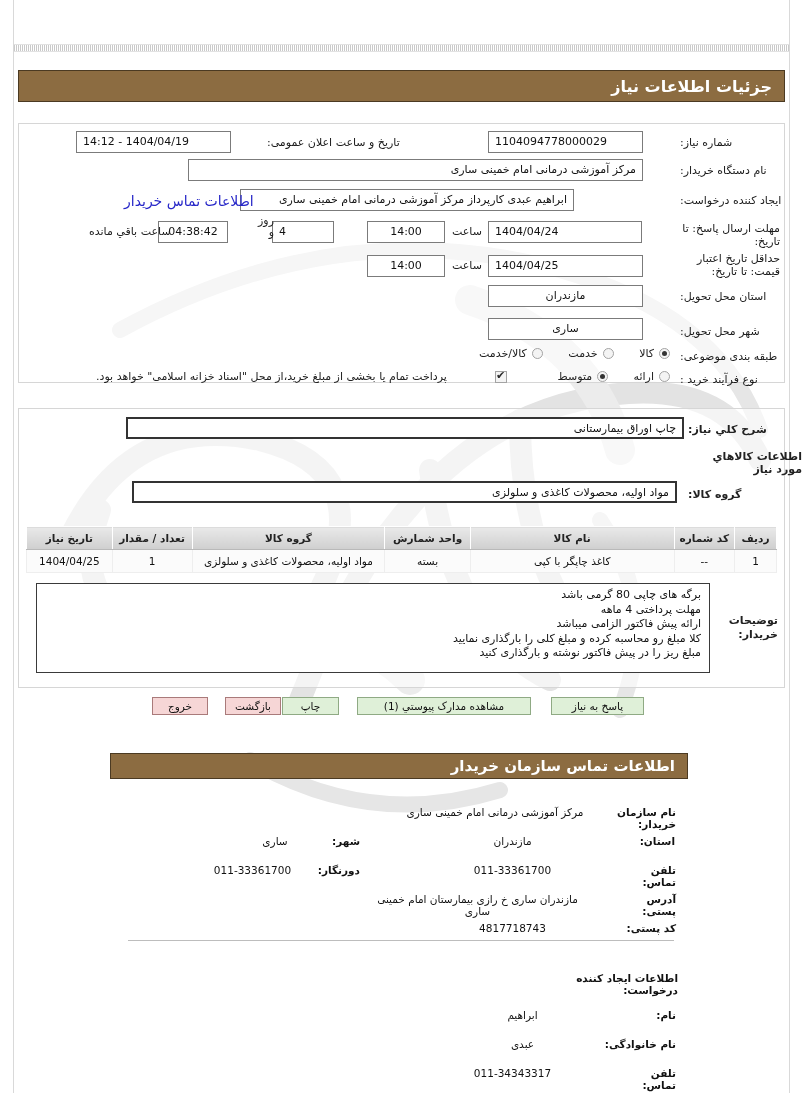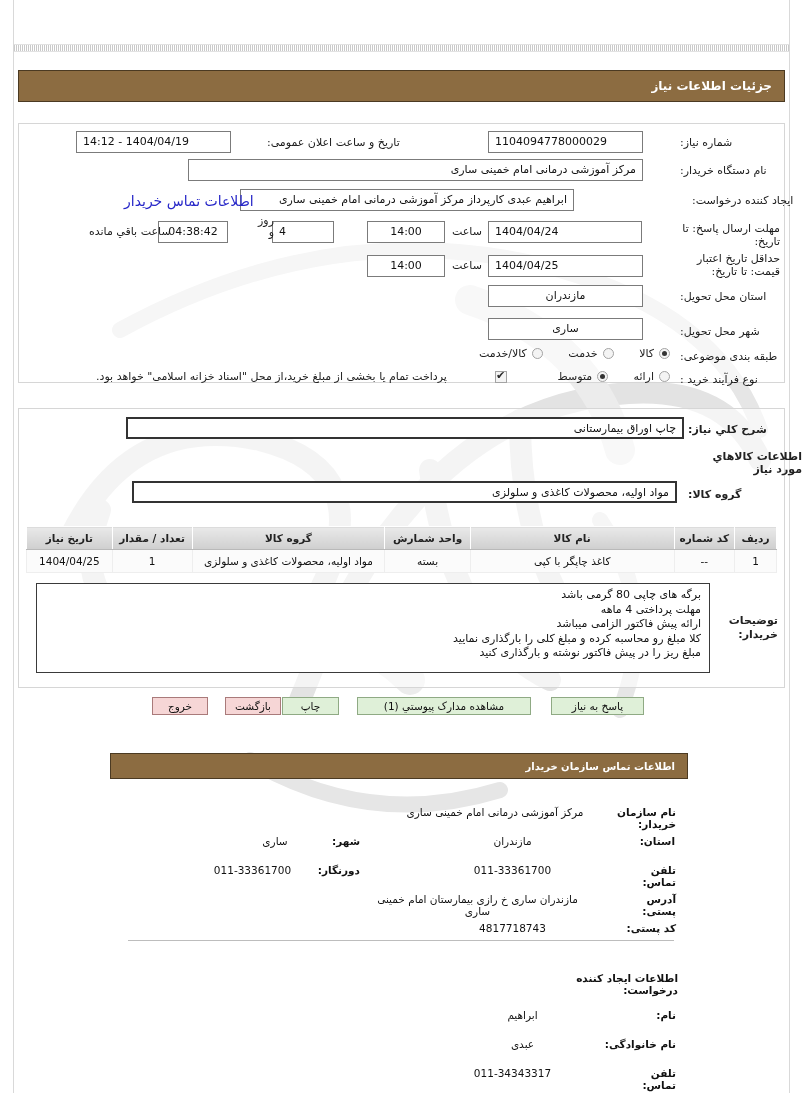--- a/index.html
+++ b/index.html
@@ -63,35 +63,35 @@
     z-index: 3;
   }
 
   
   .brown-bar {
     position: absolute;
     background: #8c6c41;
     border: 1px solid #4b3a22;
     color: #ffffff;
     font-weight: bold;
-    font-size: 12px;
+    font-size: 16px;
     display: flex;
     align-items: center;
     justify-content: flex-start;
     padding-right: 12px;
     box-sizing: border-box;
   }
   #header-bar {
     left: 18px; top: 70px;
     width: 767px; height: 32px;
   }
   #contact-bar {
     left: 110px; top: 753px;
     width: 578px; height: 26px;
-    font-size: 10px;
+    font-size: 15px;
   }
 
   
   .panel {
     position: absolute;
     border: 1px solid #d6d6d6;
     background: rgba(255,255,255,0.62);
     box-sizing: border-box;
   }
   #panel-main  { left: 18px; top: 123px; width: 767px; height: 260px; }
@@ -309,21 +309,21 @@
   <div class="row" style="left:267px; top:136px;">
     <span class="lbl">تاریخ و ساعت اعلان عمومی:</span>
   </div>
   <div class="box lt" style="position:absolute; left:76px; top:131px; width:155px;">1404/04/19 - 14:12</div>
 
   <div class="row" style="left:680px; top:164px;">
     <span class="lbl">نام دستگاه خریدار:</span>
   </div>
   <div class="box rt" style="position:absolute; left:188px; top:159px; width:455px;">مرکز آموزشی درمانی امام خمینی ساری</div>
 
-  <div class="row" style="left:680px; top:194px;margin-left:12px;">
+  <div class="row" style="left:680px; top:194px;">
     <span class="lbl">ایجاد کننده درخواست:</span>
   </div>
   <div class="box rt" style="position:absolute; left:240px; top:189px; width:334px;">ابراهیم عبدی کارپرداز مرکز آموزشی درمانی امام خمینی ساری</div>
   <a class="link" style="position:absolute; left:124px; top:190px;">اطلاعات تماس خریدار</a>
 
   <div class="row" style="left:680px; top:222px; width:100px;">
     <span class="lbl">مهلت ارسال پاسخ: تا تاریخ:</span>
   </div>
   <div class="box lt" style="position:absolute; left:488px; top:221px; width:154px;">1404/04/24</div>
   <span class="inline-lbl" style="position:absolute; left:448px; top:221px;">ساعت</span>

